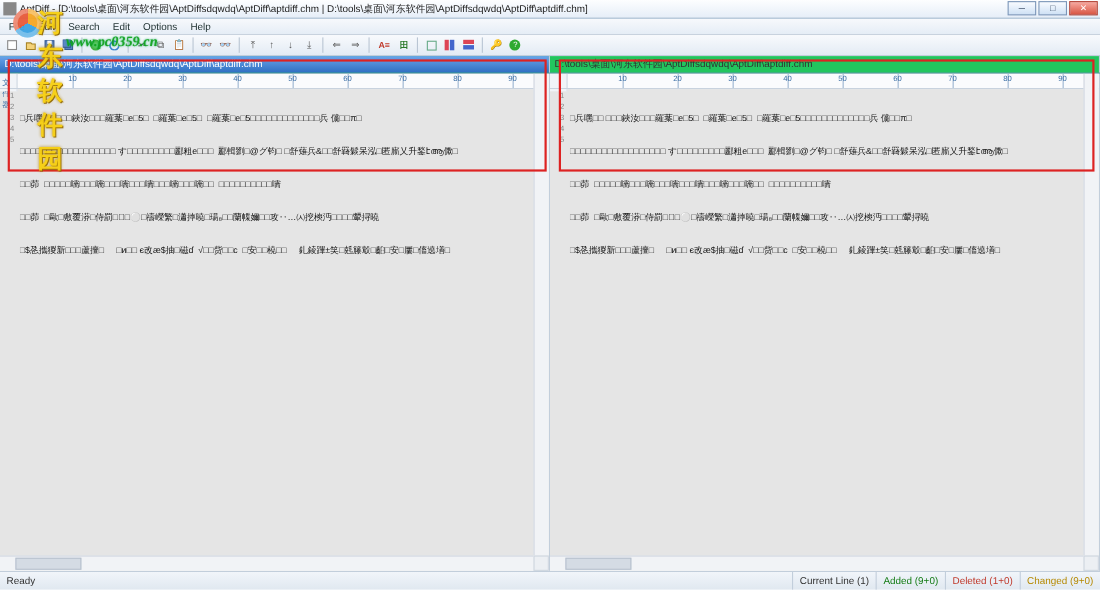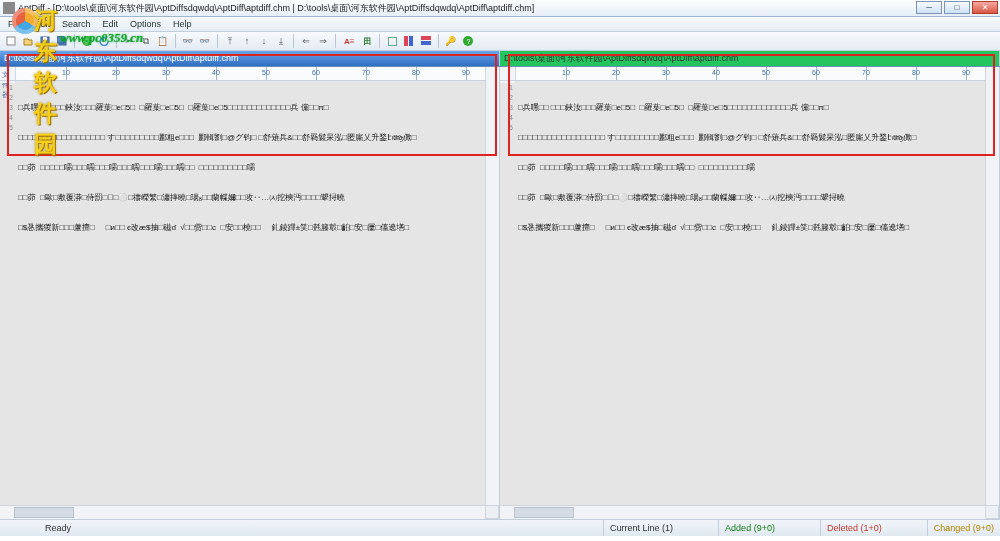--- a/index.html
+++ b/index.html
@@ -30,21 +30,21 @@
     .gutter{ position:absolute;left:0;top:0;bottom:0;width:16px;background:#f1f4f8;border-right:1px solid #d8dee6;font-size:7px;color:#888;text-align:right;padding-top:2px; }
     .gutter div{ height:10px; padding-right:2px; }
     .text{ position:absolute; left:18px; top:2px; right:4px; white-space:pre; overflow:hidden; }
     .text .ln{ height:10px; overflow:hidden; }
     .redbox{ position:absolute; border:2px solid #d22; pointer-events:none; }
     .hscroll{ position:absolute; left:0; right:14px; bottom:0; height:14px; background:#f1f3f6; border-top:1px solid #cfd6df; }
     .hscroll .thumb{ position:absolute; left:14px; width:60px; top:1px; bottom:1px; background:#d4dbe4; border:1px solid #b7c1cd; }
     .vblank{ position:absolute; right:0; bottom:0; width:14px; height:14px; background:#eceff3; border:1px solid #cfd6df; }
     .vscroll{ position:absolute; right:0; top:0; bottom:14px; width:14px; background:#f1f3f6; border-left:1px solid #cfd6df; }
     .statusbar{ height:17px; background:linear-gradient(#f1f5fa,#e0e8f0); border-top:1px solid #c2cedb; display:flex; align-items:center; font-size:9px; color:#333; }
-    .statusbar .cell{ border-left:1px solid #c2cedb; padding:0 6px; height:100%; display:flex; align-items:center; white-space:nowrap;margin-left:39px; }
+    .statusbar .cell{ border-left:1px solid #c2cedb; padding:0 6px; height:100%; display:flex; align-items:center; white-space:nowrap; }
     .stamp{ position:absolute; left:0; top:0; pointer-events:none; opacity:.95; }
     .stamp .ball{ position:absolute; left:12px; top:8px; width:26px;height:26px;border-radius:50%; background: conic-gradient(#f6a623 0 33%, #3aa3e3 33% 66%, #e85a3a 66% 100%); box-shadow:0 0 0 4px rgba(255,255,255,.3) inset; }
     .stamp .ch{ position:absolute; left:34px; top:5px; font-size:23px; font-weight:700; color:#f7cf0f; text-shadow:0 0 3px #b58500, 1px 1px 0 #845e00; letter-spacing:1px; font-family:"SimHei","Microsoft YaHei",sans-serif; }
     .stamp .url{ position:absolute; left:60px; top:30px; font-size:13px; font-style:italic; font-weight:700; color:#12a21e; text-shadow:0 0 2px #0a5; font-family:"Times New Roman",serif; } .bt-green{background:#2faa2f;}
     .bt-dot{width:8px;height:8px;border-radius:50%;display:block;}
     svg{display:block}
   </style>
 </head>
 <body>
 

